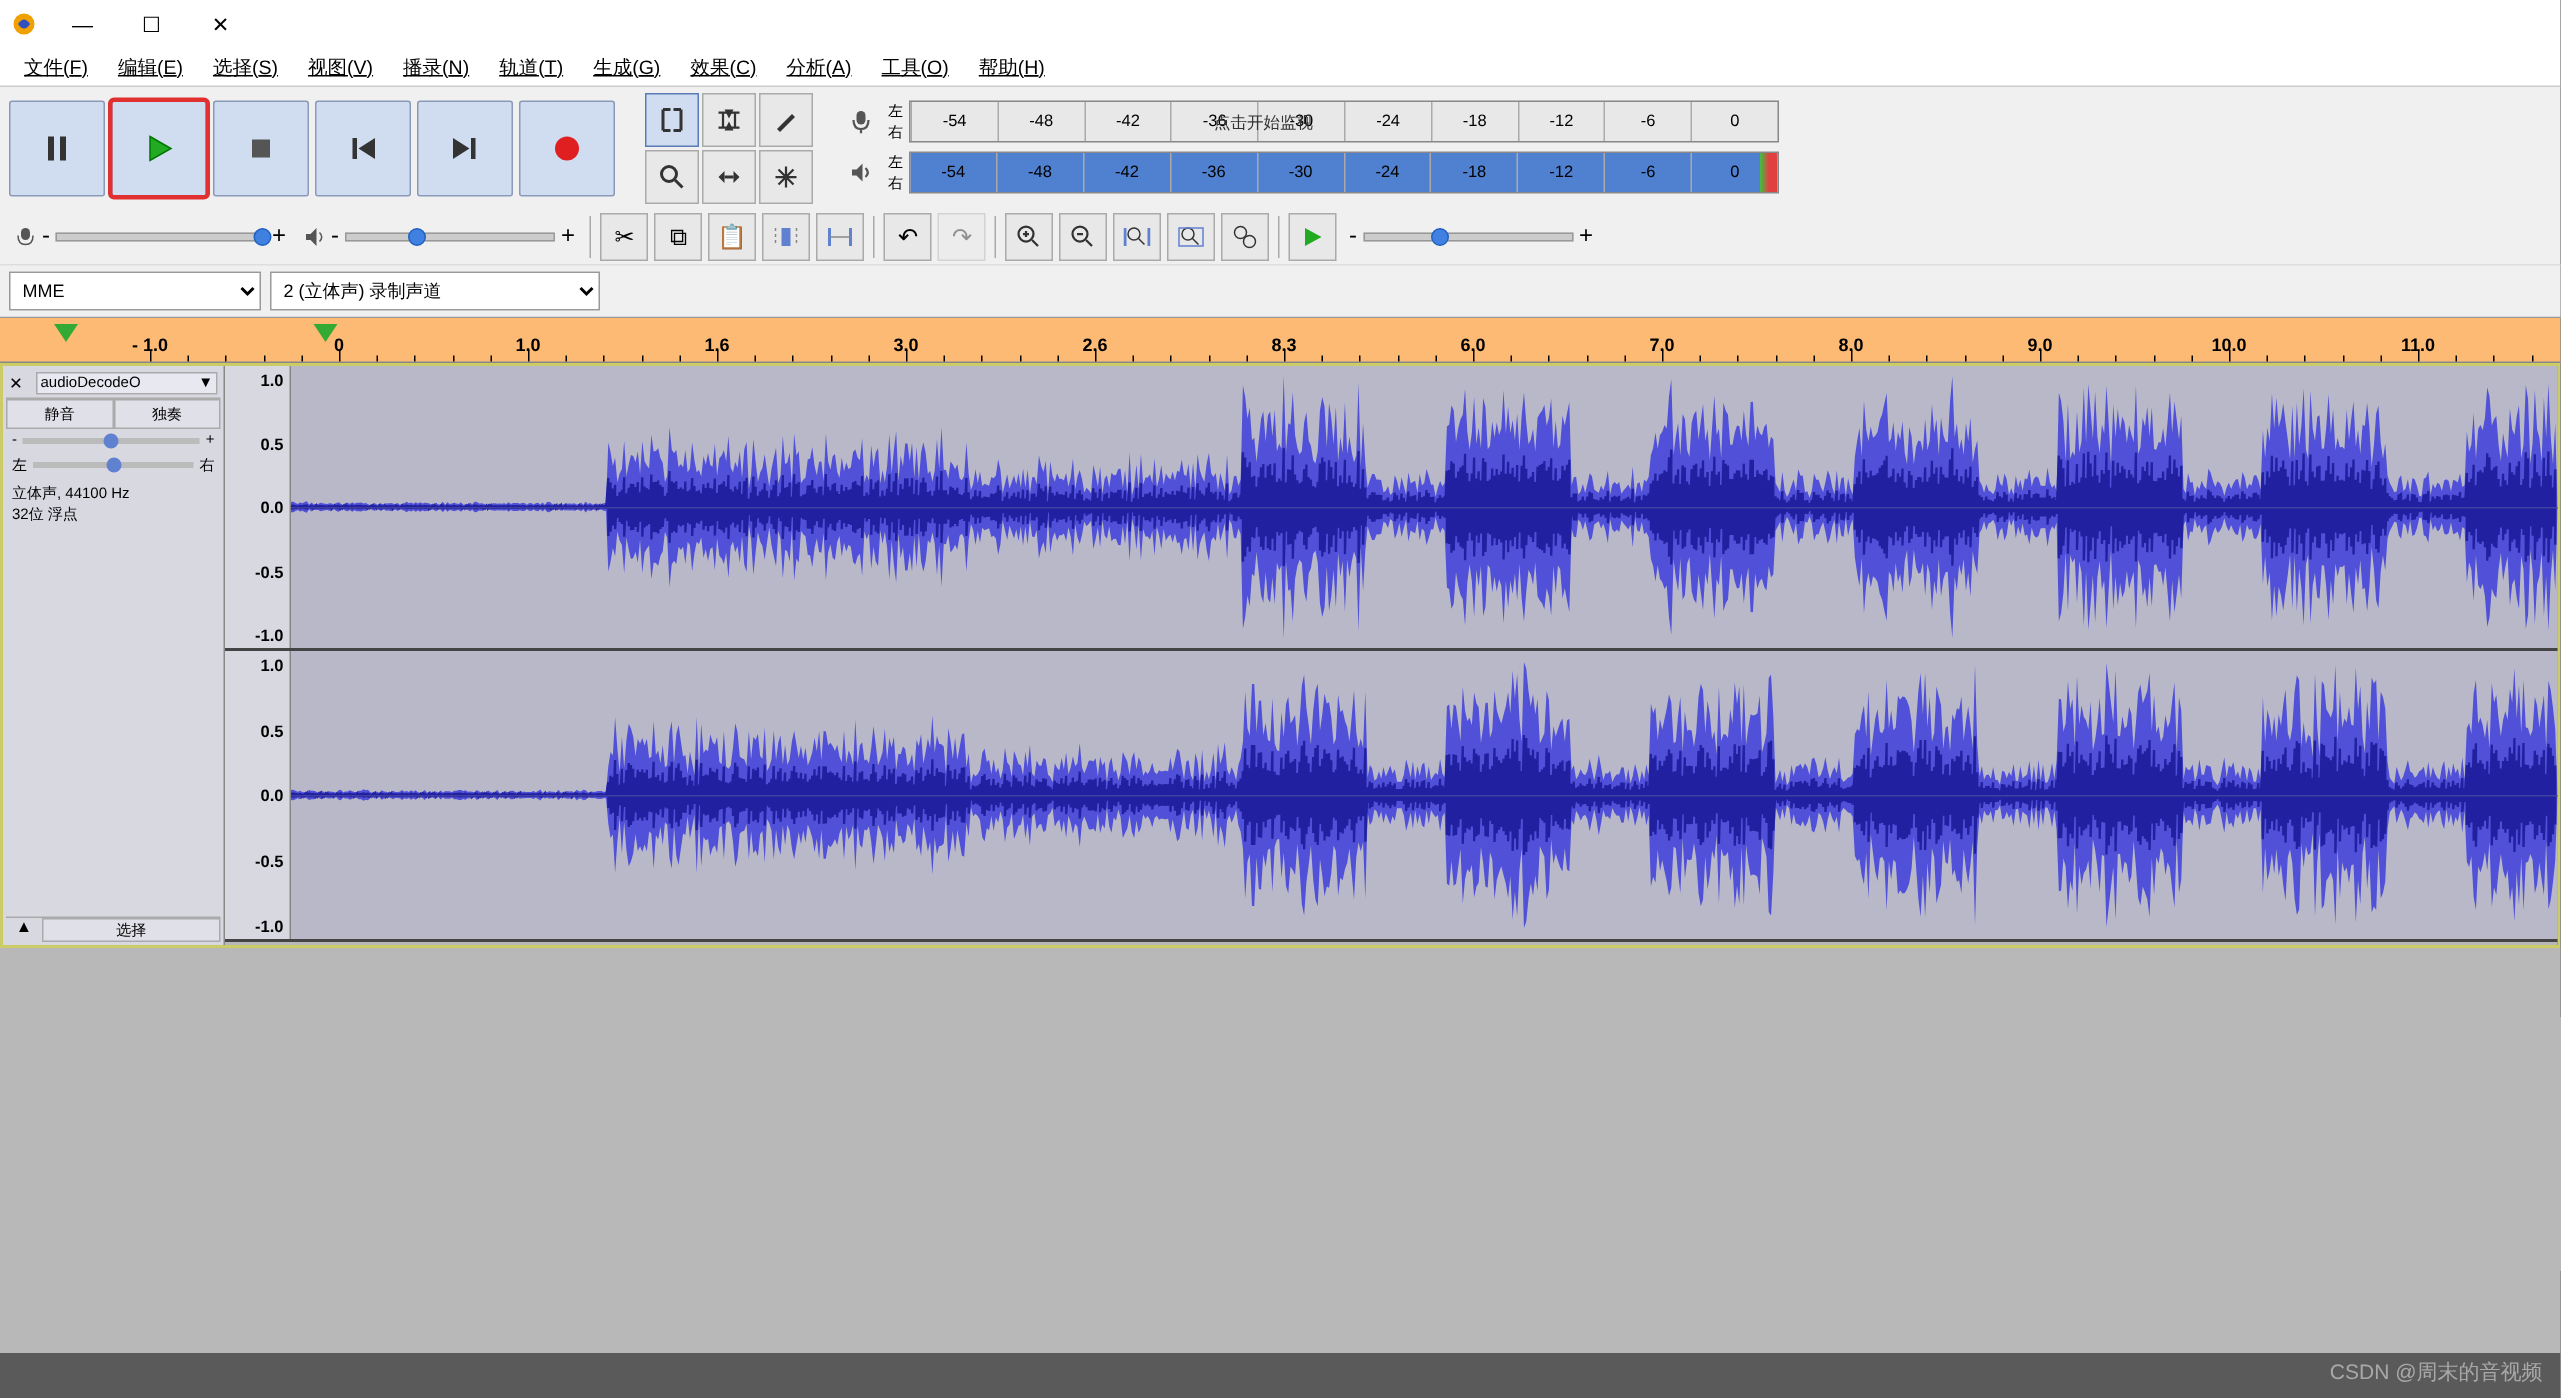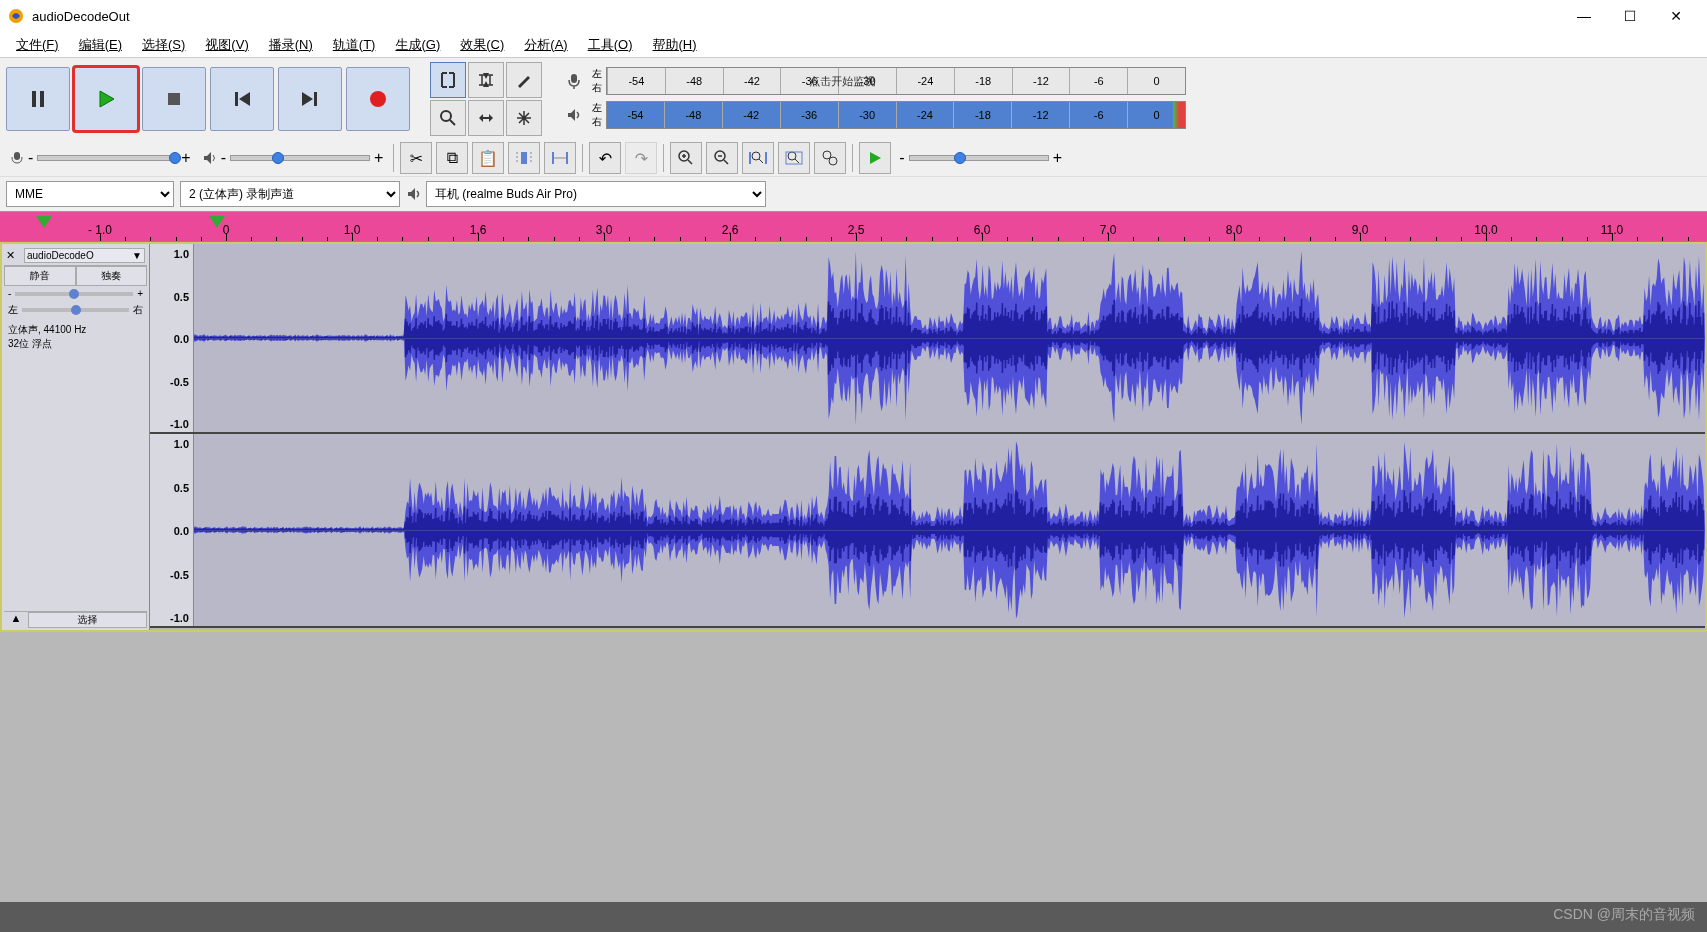--- a/index.html
+++ b/index.html
@@ -51,21 +51,21 @@
 .mini-slider .thumb { position: absolute; width: 12px; height: 12px; background: #4080e0; border: 1px solid #2060c0; border-radius: 50%; top: -4px; }
 .icon-btn { width: 32px; height: 32px; background: #e8e8e8; border: 1px solid #aaa; display: flex; align-items: center; justify-content: center; cursor: pointer; font-size: 16px; }
 .vline { width: 1px; background: #aaa; height: 28px; margin: 0 2px; }
 
 
 .device-row { display: flex; align-items: center; padding: 4px 6px; gap: 6px; background: #f0f0f0; border-top: 1px solid #ddd; }
 .device-sel { display: flex; align-items: center; gap: 4px; }
 .device-sel select { height: 26px; border: 1px solid #999; background: #fff; font-size: 12px; padding: 0 4px; }
 
 
-.timeline-ruler { height: 30px; background: #ec4899; border-bottom: 1px solid #888; display: flex; align-items: flex-end; position: relative; font-size: 12px; font-weight: normal; }
+.timeline-ruler { height: 30px; background: #fdba74; border-bottom: 1px solid #888; display: flex; align-items: flex-end; position: relative; font-size: 12px; font-weight: bold; }
 .timeline-ruler .playhead-marker { position: absolute; left: 36px; top: 4px; width: 0; height: 0; border-left: 8px solid transparent; border-right: 8px solid transparent; border-top: 12px solid #3a3; }
 .timeline-ruler .cursor-marker { position: absolute; left: 209px; top: 4px; width: 0; height: 0; border-left: 8px solid transparent; border-right: 8px solid transparent; border-top: 12px solid #3a3; }
 .timeline-ruler .ticks { position: absolute; left: 0; right: 0; bottom: 0; height: 100%; display: flex; }
 .timeline-ruler .tick-label { position: absolute; bottom: 4px; transform: translateX(-50%); }
 .timeline-ruler .tick-mark { position: absolute; bottom: 0; width: 1px; height: 8px; background: #000; }
 
 
 .track-area { background: #b8b8b8; height: calc(100% - 272px); overflow: hidden; }
 .track { display: flex; border: 2px solid #cccc66; background: #444; }
 .track-panel { width: 148px; background: #d8d8e0; border-right: 1px solid #888; padding: 2px; font-size: 11px; }
@@ -97,21 +97,20 @@
 </head>
 <body>
 
 <div class="titlebar">
   <span class="app-icon">
     <svg viewBox="0 0 16 16">
         <circle cx="8" cy="8" r="7" fill="#f0a000"></circle>
         <path d="M4 8 Q8 2 12 8 Q8 14 4 8" fill="#3050c0"></path>
       </svg>
   </span>
-  <span class="title">audioDecodeOut</span>
   <div class="win-controls">
     <div class="win-btn">—</div>
     <div class="win-btn">☐</div>
     <div class="win-btn">✕</div>
   </div>
 </div>
 
 <div class="menubar" id="menubar">
     <div class="menu-item">文件(<u>F</u>)</div>
     <div class="menu-item">编辑(<u>E</u>)</div>
@@ -346,27 +345,20 @@
         <span>+</span>
     </div>
   </div>
 
   <div class="device-row">
     <div class="device-sel">
       <select id="sel-host" style="width:168px"><option>MME</option></select>
     </div>
     <div class="device-sel">
       <select id="sel-chan" style="width:220px"><option>2 (立体声) 录制声道</option></select>
-    </div>
-    <div class="device-sel">
-      <svg width="16" height="16">
-          <path d="M2 6 L5 6 L9 2 L9 14 L5 10 L2 10 Z" fill="#555"></path>
-          <path d="M11 5 Q14 8 11 11" stroke="#555" stroke-width="1.5" fill="none"></path>
-        </svg>
-      <select id="sel-output" style="width:340px"><option>耳机 (realme Buds Air Pro)</option></select>
     </div>
   </div>
 </div>
 
 <div class="timeline-ruler">
   <div class="playhead-marker"></div>
   <div class="cursor-marker"></div>
   <div class="ticks" id="timeline-ticks">
       <div class="tick-mark" style="left: 100px;"></div>
       <div class="tick-label" style="left: 100px;">- 1.0</div>
@@ -398,21 +390,21 @@
       <div class="tick-mark" style="left: 654.4px; height: 4px;"></div>
       <div class="tick-mark" style="left: 679.6px; height: 4px;"></div>
       <div class="tick-mark" style="left: 704.8px; height: 4px;"></div>
       <div class="tick-mark" style="left: 730px;"></div>
       <div class="tick-label" style="left: 730px;">2.6</div>
       <div class="tick-mark" style="left: 755.2px; height: 4px;"></div>
       <div class="tick-mark" style="left: 780.4px; height: 4px;"></div>
       <div class="tick-mark" style="left: 805.6px; height: 4px;"></div>
       <div class="tick-mark" style="left: 830.8px; height: 4px;"></div>
       <div class="tick-mark" style="left: 856px;"></div>
-      <div class="tick-label" style="left: 856px;">2.5</div>
+      <div class="tick-label" style="left: 856px;">8.3</div>
       <div class="tick-mark" style="left: 881.2px; height: 4px;"></div>
       <div class="tick-mark" style="left: 906.4px; height: 4px;"></div>
       <div class="tick-mark" style="left: 931.6px; height: 4px;"></div>
       <div class="tick-mark" style="left: 956.8px; height: 4px;"></div>
       <div class="tick-mark" style="left: 982px;"></div>
       <div class="tick-label" style="left: 982px;">6.0</div>
       <div class="tick-mark" style="left: 1007.2px; height: 4px;"></div>
       <div class="tick-mark" style="left: 1032.4px; height: 4px;"></div>
       <div class="tick-mark" style="left: 1057.6px; height: 4px;"></div>
       <div class="tick-mark" style="left: 1082.8px; height: 4px;"></div>

